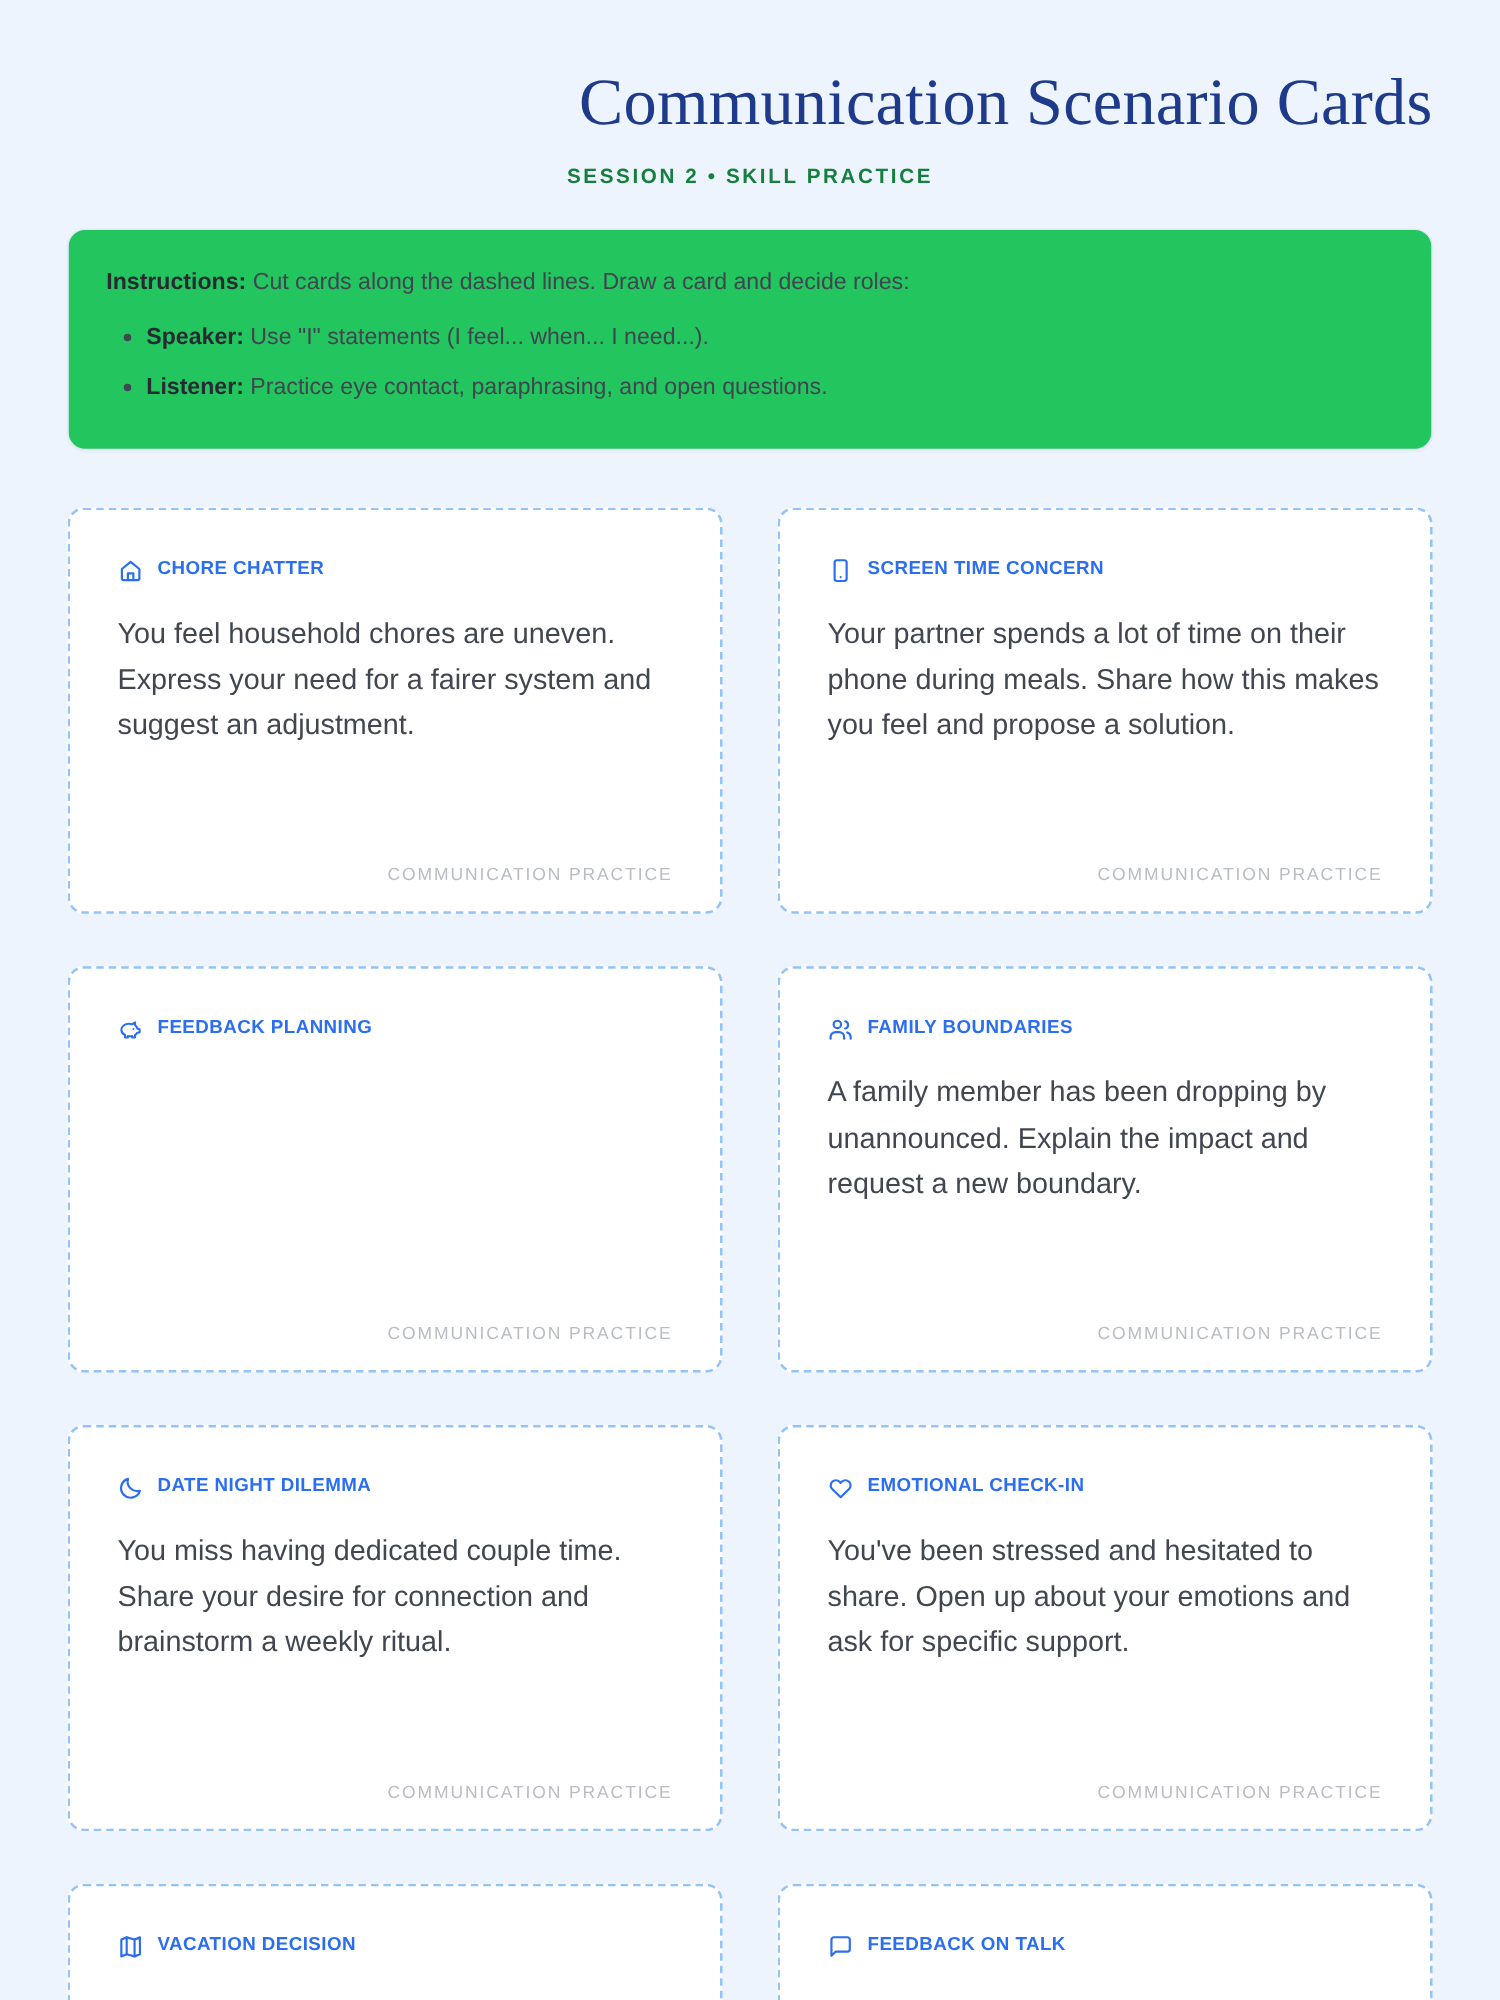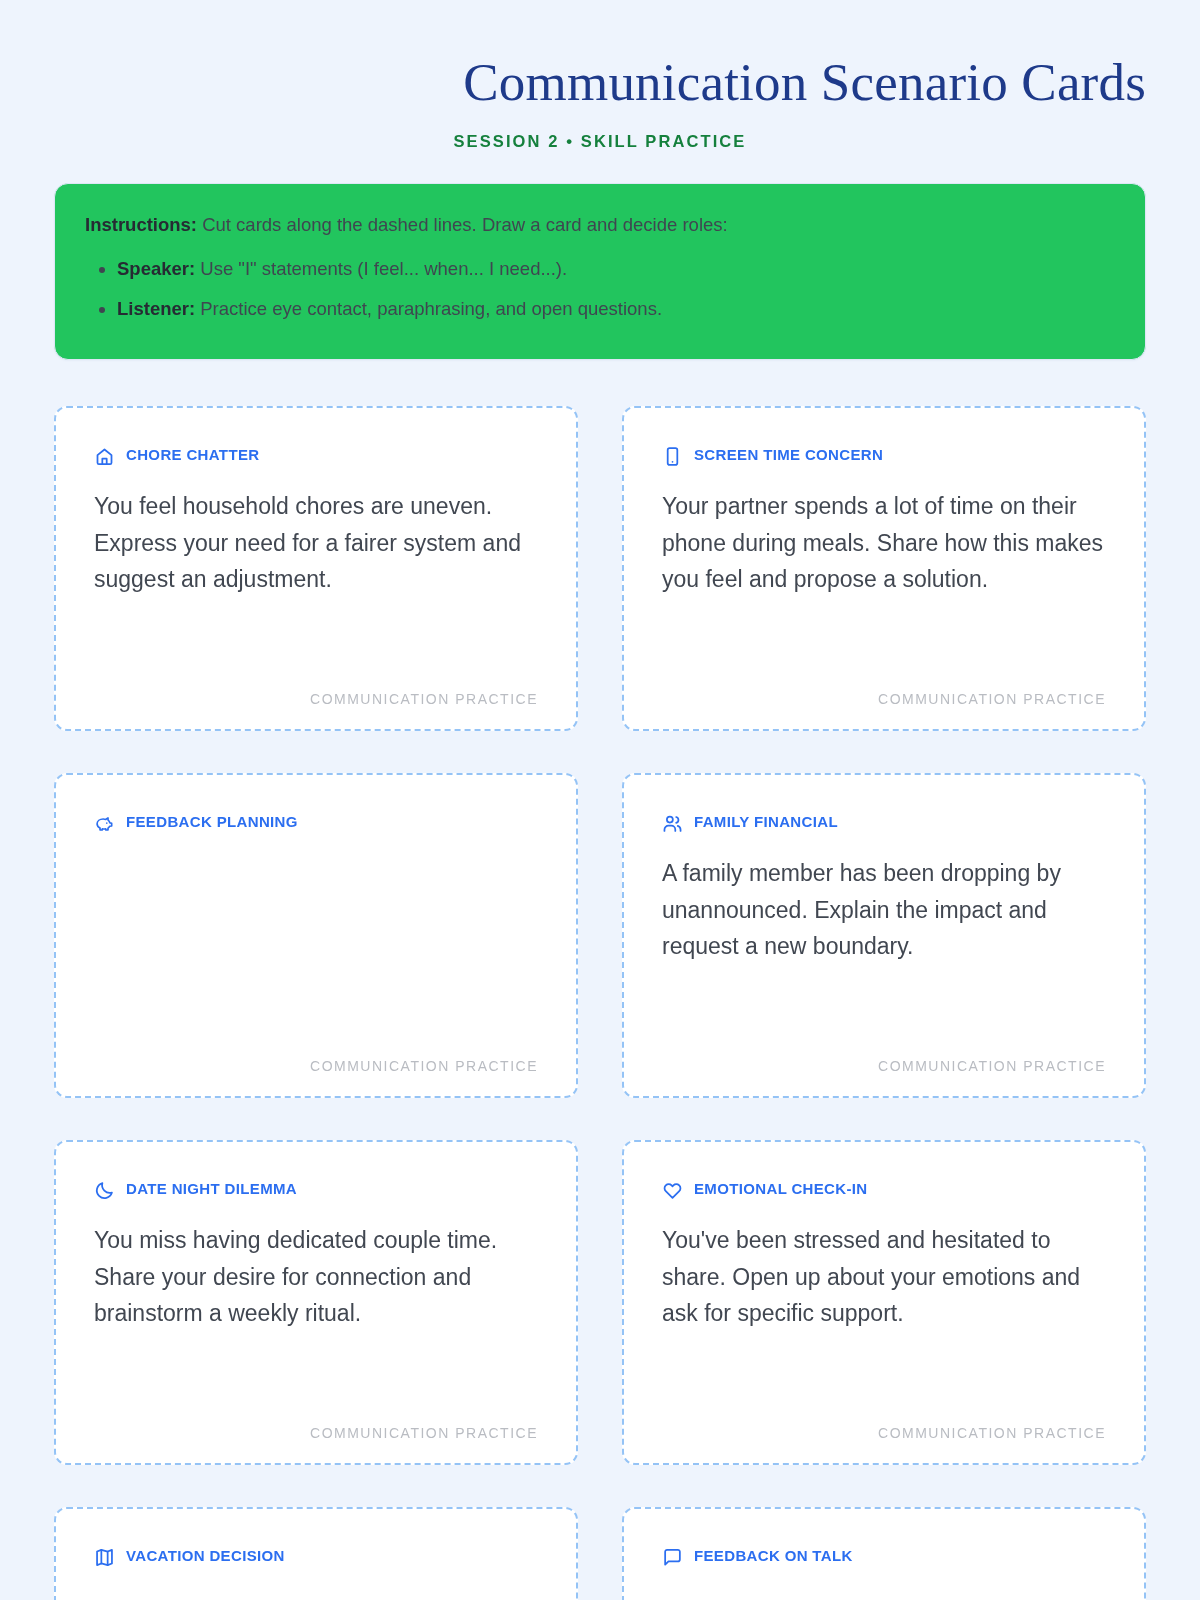--- a/index.html
+++ b/index.html
@@ -187,21 +187,21 @@
     <div class="card">
       <div class="card-head">
         <span class="card-icon">
           <svg viewBox="0 0 24 24" fill="none" stroke="currentColor" stroke-width="2" stroke-linecap="round" stroke-linejoin="round">
             <circle cx="9" cy="7.5" r="3.4"></circle>
             <path d="M2.8 20.5v-1.4A4.6 4.6 0 0 1 7.4 14.5h3.2a4.6 4.6 0 0 1 4.6 4.6v1.4"></path>
             <path d="M16.2 4.6a3.4 3.4 0 0 1 0 6.6"></path>
             <path d="M18 14.8a4.6 4.6 0 0 1 3.2 4.3v1.4"></path>
           </svg>
         </span>
-        <span class="card-title">FAMILY FINANCIAL</span>
+        <span class="card-title">FAMILY BOUNDARIES</span>
       </div>
       <div class="card-body">A family member has been dropping by unannounced. Explain the impact and request a new boundary.</div>
       <div class="card-footer">COMMUNICATION PRACTICE</div>
     </div>
 
     <div class="card">
       <div class="card-head">
         <span class="card-icon">
           <svg viewBox="0 0 24 24" fill="none" stroke="currentColor" stroke-width="2" stroke-linecap="round" stroke-linejoin="round">
             <path d="M20.5 14.4A8.8 8.8 0 0 1 9.6 3.5a8.8 8.8 0 1 0 10.9 10.9z"></path>

